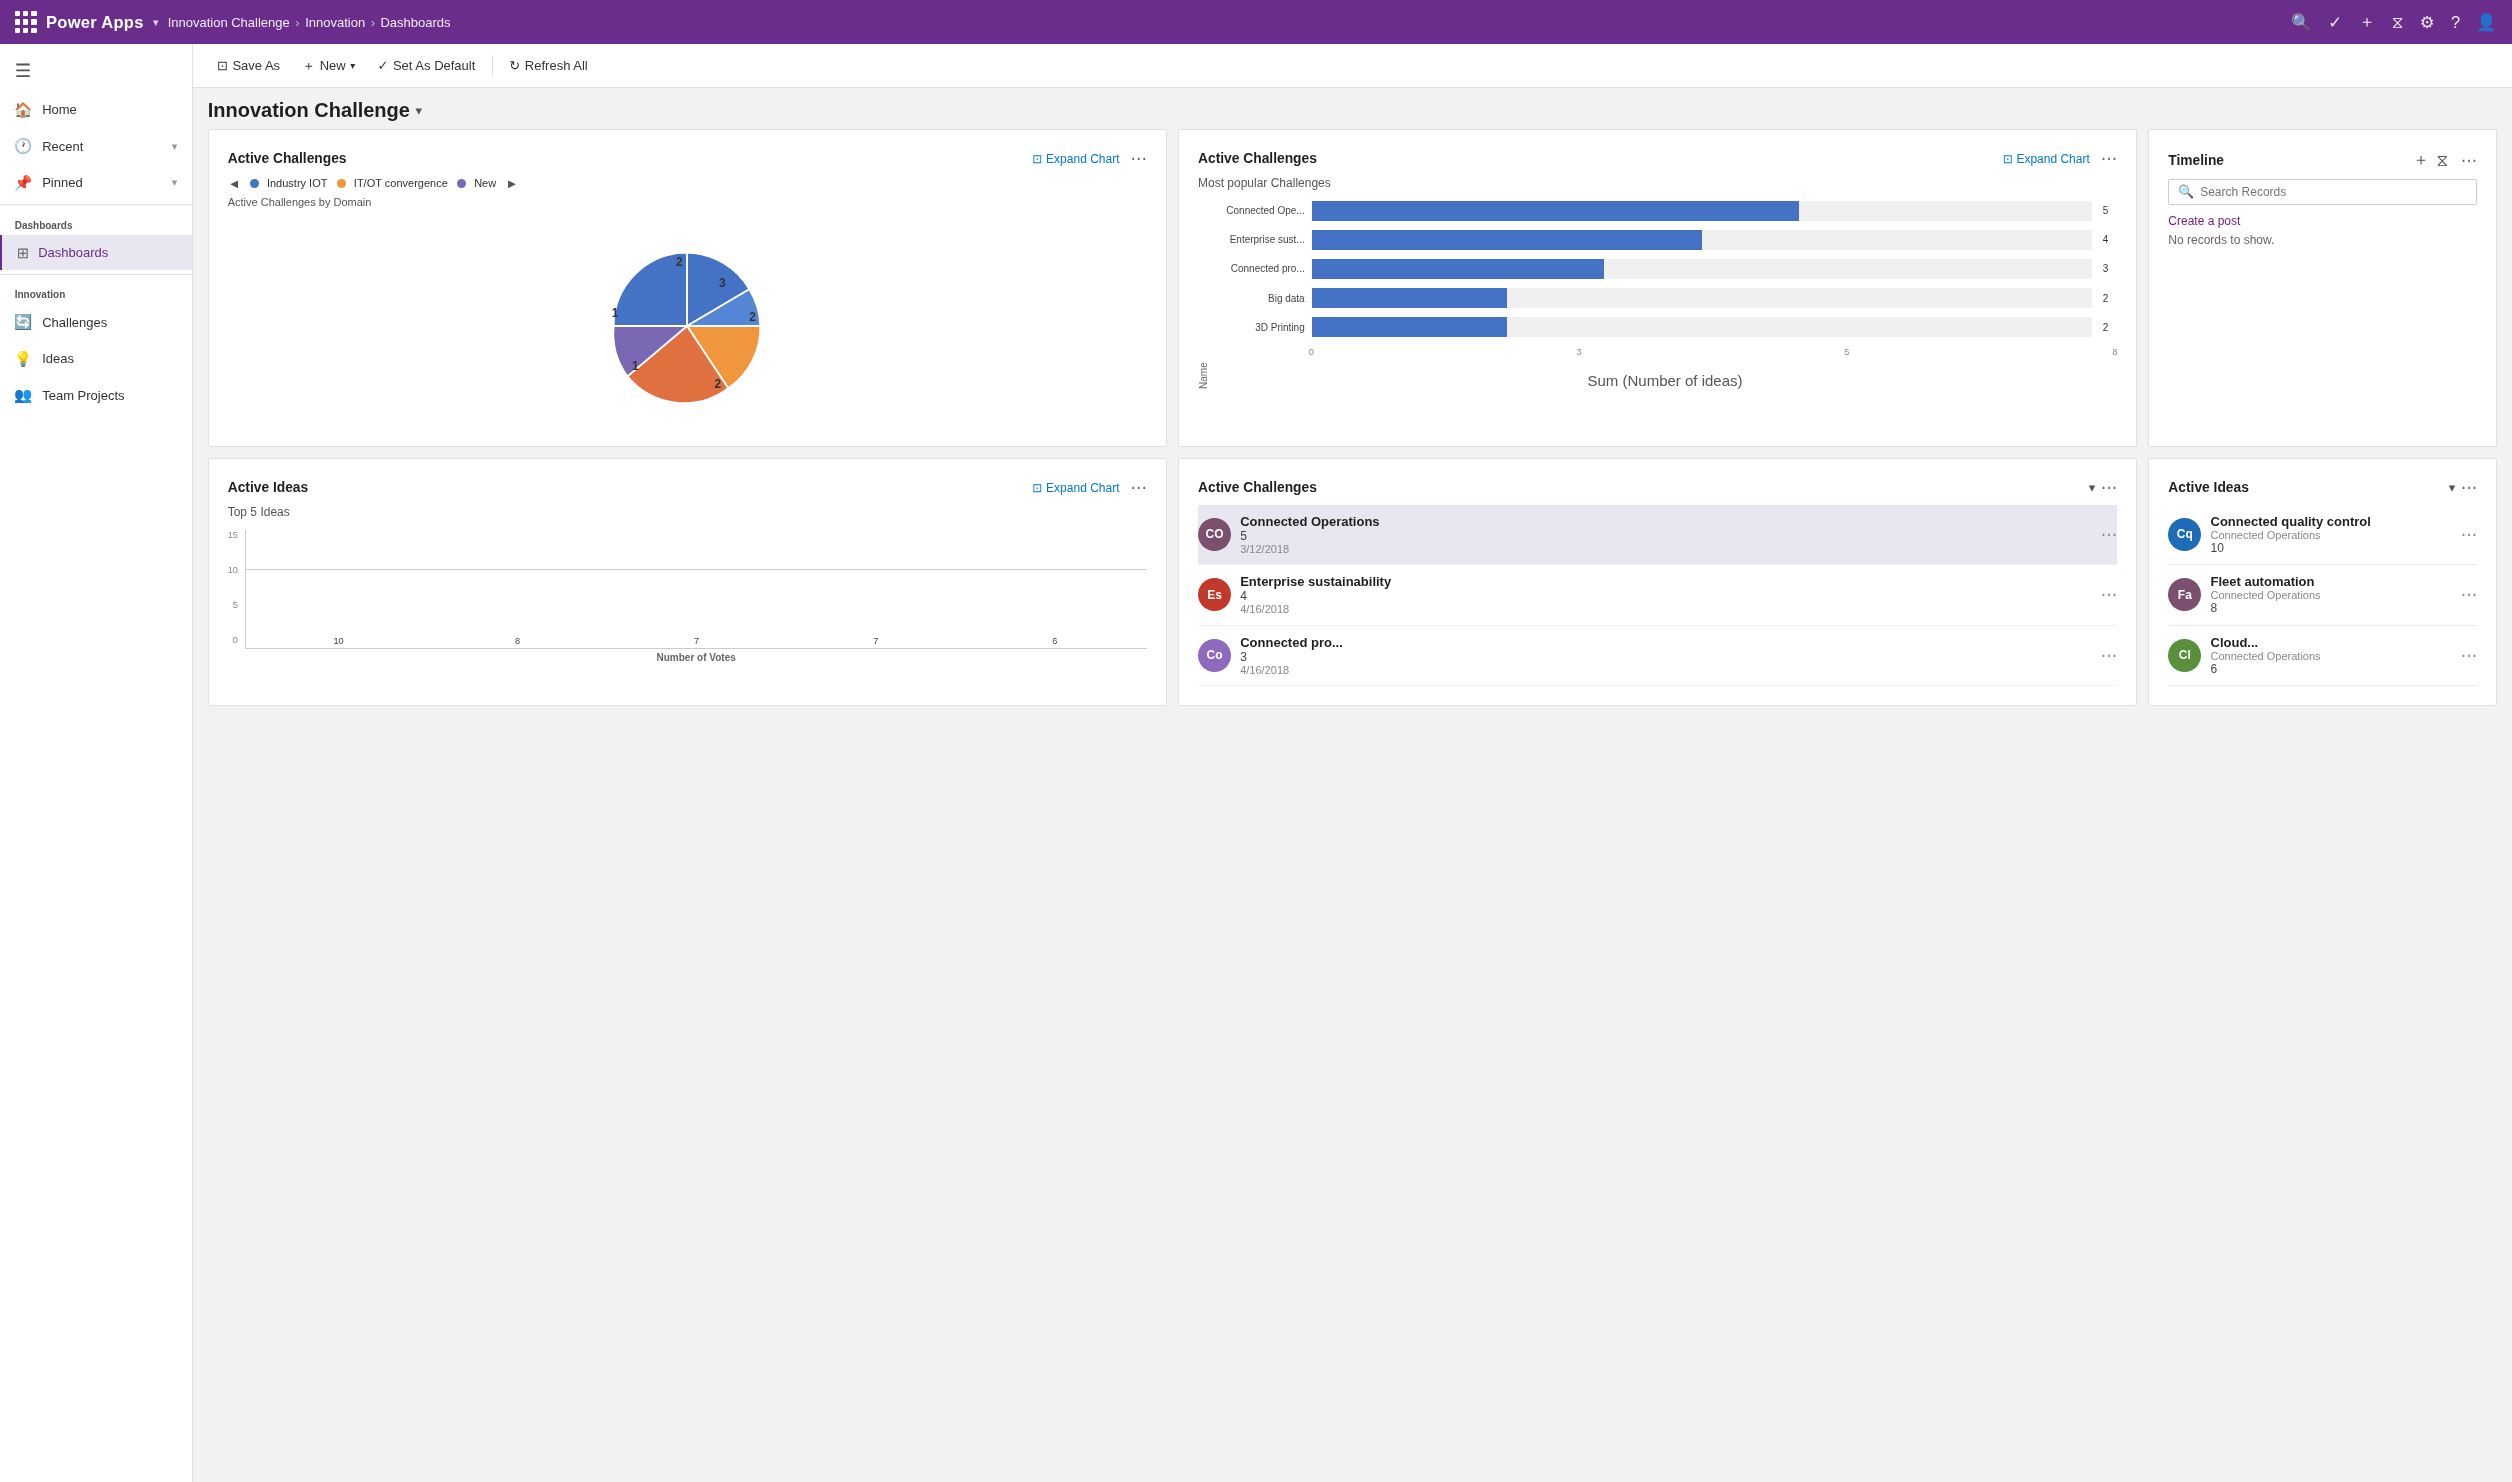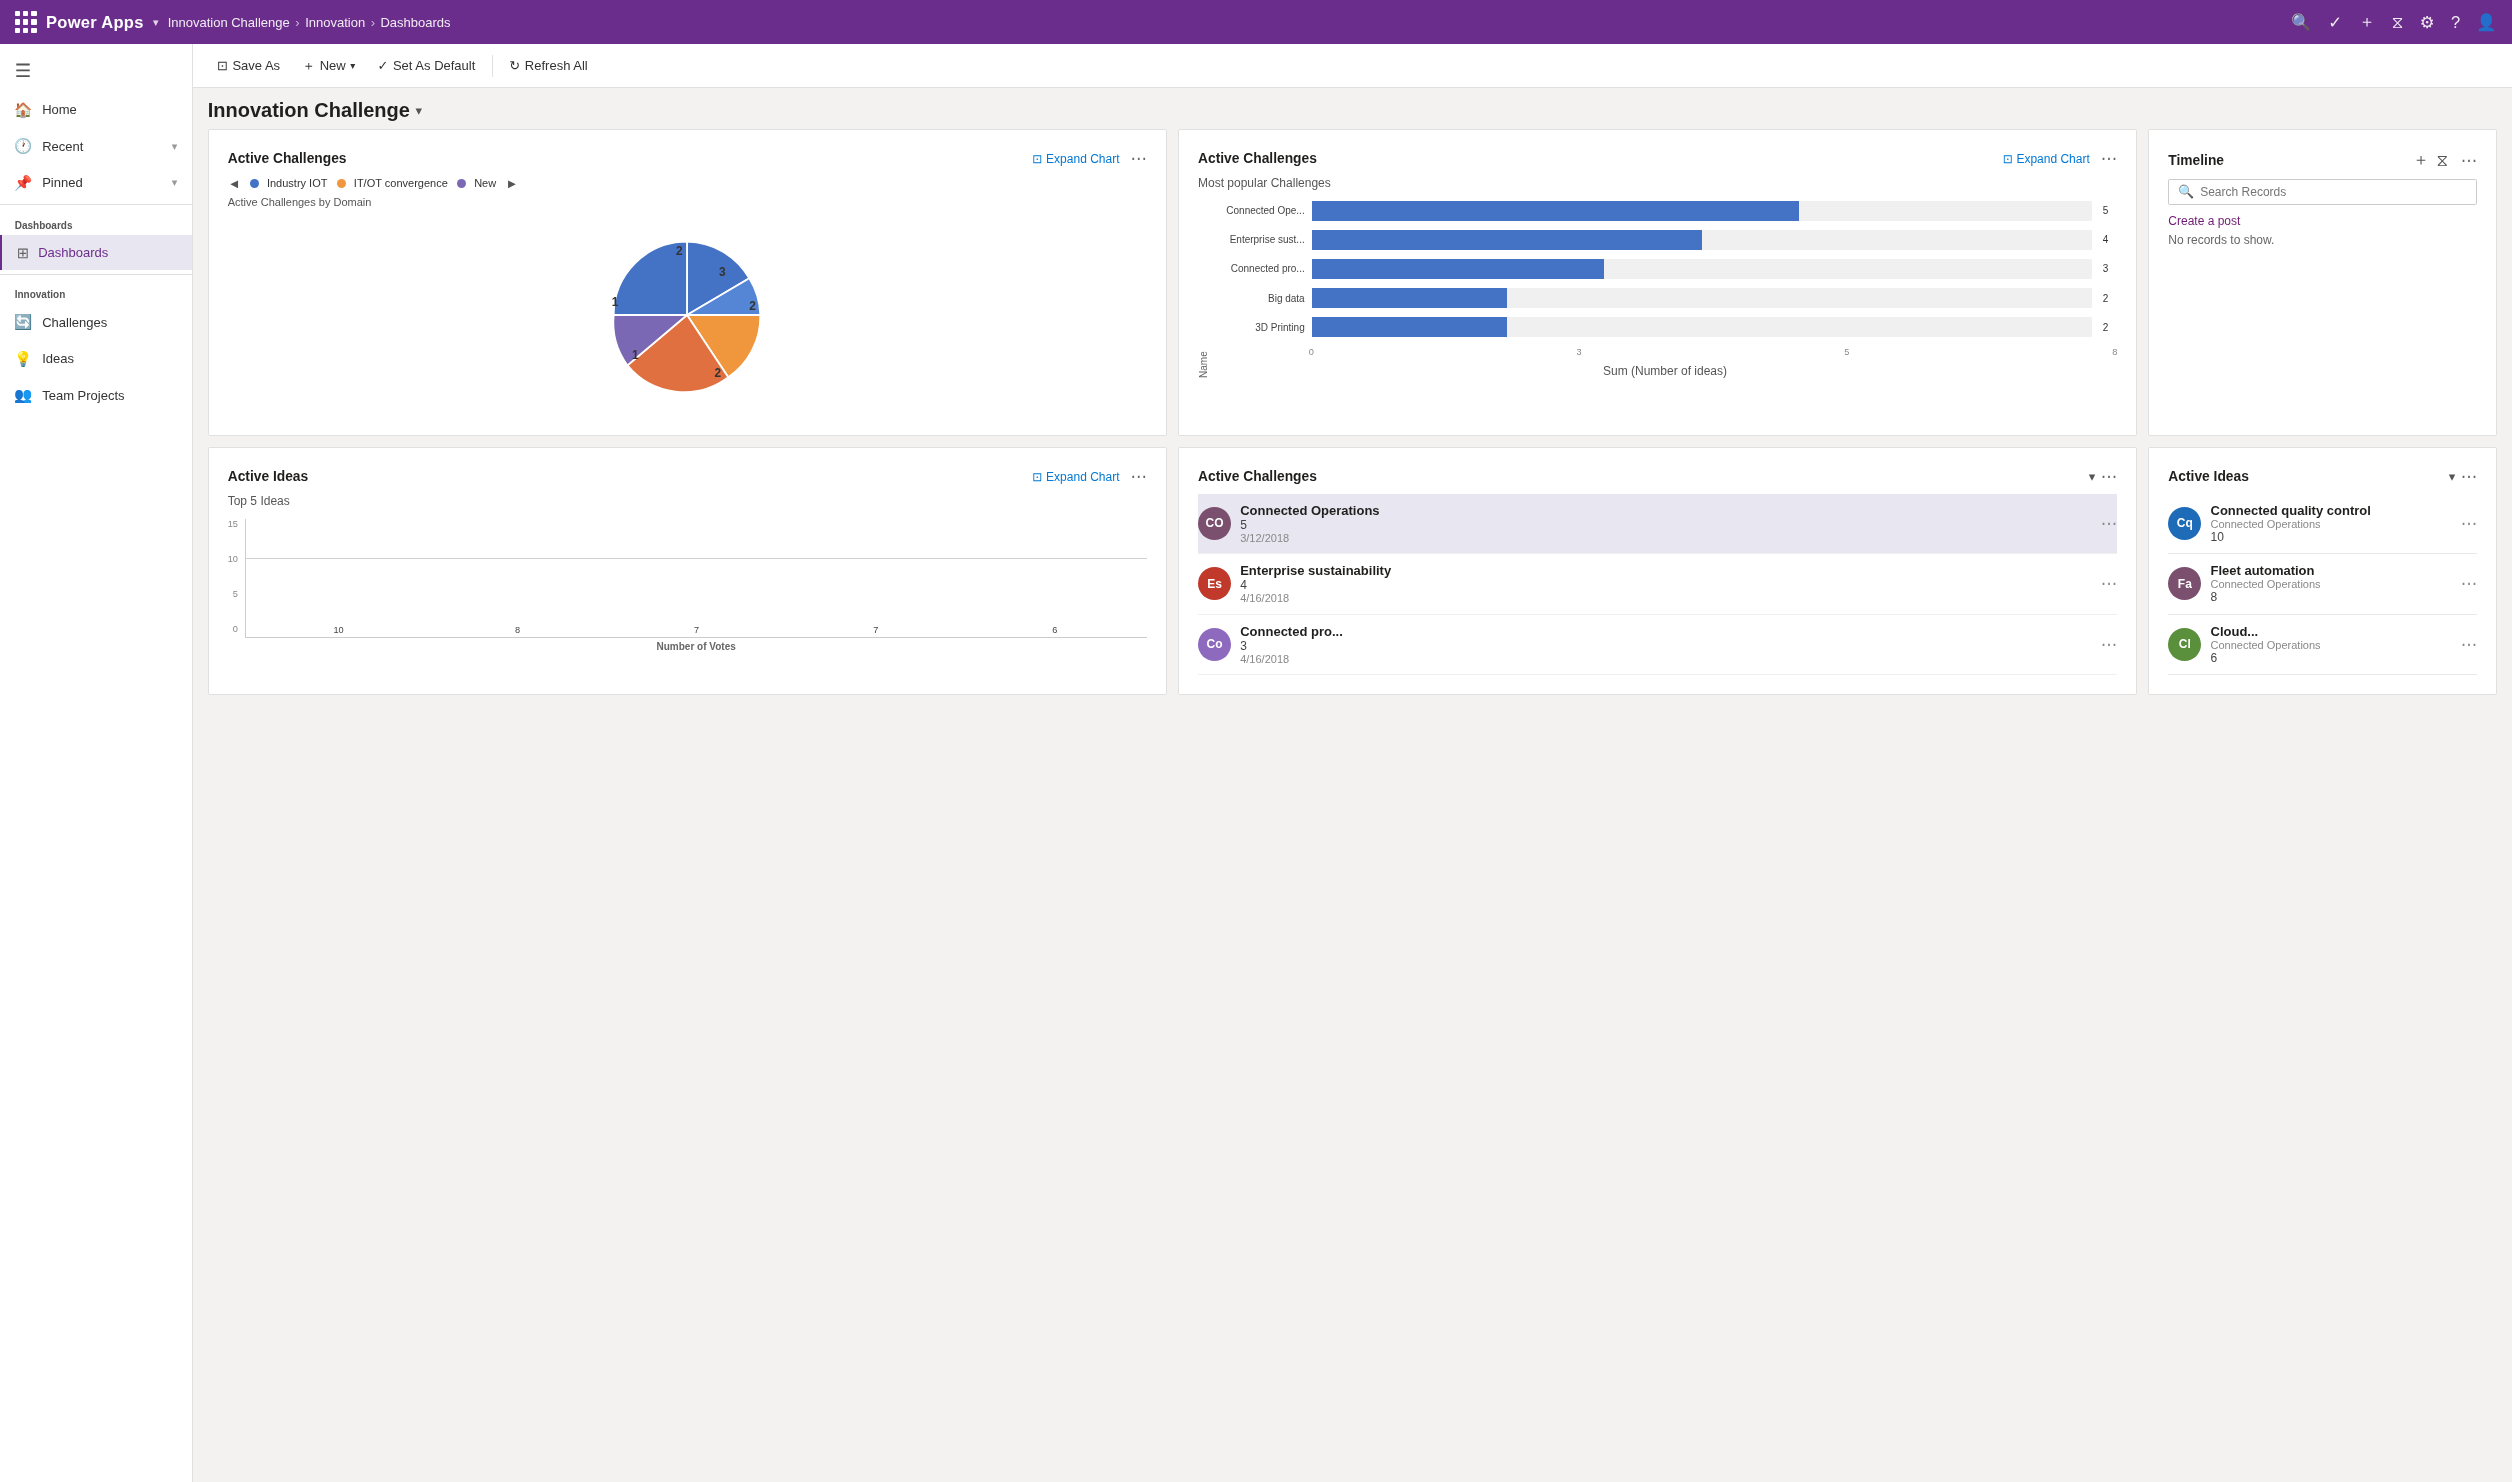--- a/index.html
+++ b/index.html
@@ -301,21 +301,21 @@
           <div class="legend-item">
             <div class="legend-dot" style="background:#f0973e;"></div>
             <span>IT/OT convergence</span>
           </div>
           <div class="legend-item">
             <div class="legend-dot" style="background:#7b68b5;"></div>
             <span>New</span>
           </div>
           <span class="chart-nav">►</span>
         </div>
-        <div style="font-size:11px;color:#555;margin-bottom:6px;">Active Challenges by Domain</div>
+        <div style="font-size:11px;color:#555;margin-bottom:17px;">Active Challenges by Domain</div>
         <div class="pie-container">
           <svg width="220" height="184" viewBox="0 0 240 200">
 
             <path d="M120,100 L120,20 A80,80 0 0,1 188,60 Z" fill="#4472c4" stroke="white" stroke-width="2"></path>
 
             <path d="M120,100 L188,60 A80,80 0 0,1 200,100 Z" fill="#5585d5" stroke="white" stroke-width="2"></path>
 
             <path d="M120,100 L200,100 A80,80 0 0,1 165,168 Z" fill="#f0973e" stroke="white" stroke-width="2"></path>
 
             <path d="M120,100 L165,168 A80,80 0 0,1 55,155 Z" fill="#e07040" stroke="white" stroke-width="2"></path>
@@ -384,21 +384,21 @@
       </div>
       <span class="hbar-val">2</span>
     </div>
               </div>
             <div style="display:flex;justify-content:space-between;padding-left:96px;font-size:9.2px;color:#888;margin-top:1.8px;">
               <span>0</span>
                 <span>3</span>
                 <span>5</span>
                 <span>8</span>
             </div>
-            <div style="text-align:center;font-size:12px;color:#555;margin-top:7px;">Sum (Number of ideas)</div>
+            <div style="text-align:center;font-size:15px;color:#555;margin-top:15px;">Sum (Number of ideas)</div>
           </div>
         </div>
       </div>
 
       <div class="card">
         <div class="card-header">
           <span class="card-title">Timeline</span>
           <div class="card-header-actions">
             <span class="action-icon">＋</span>
             <span class="action-icon">⧖</span>

